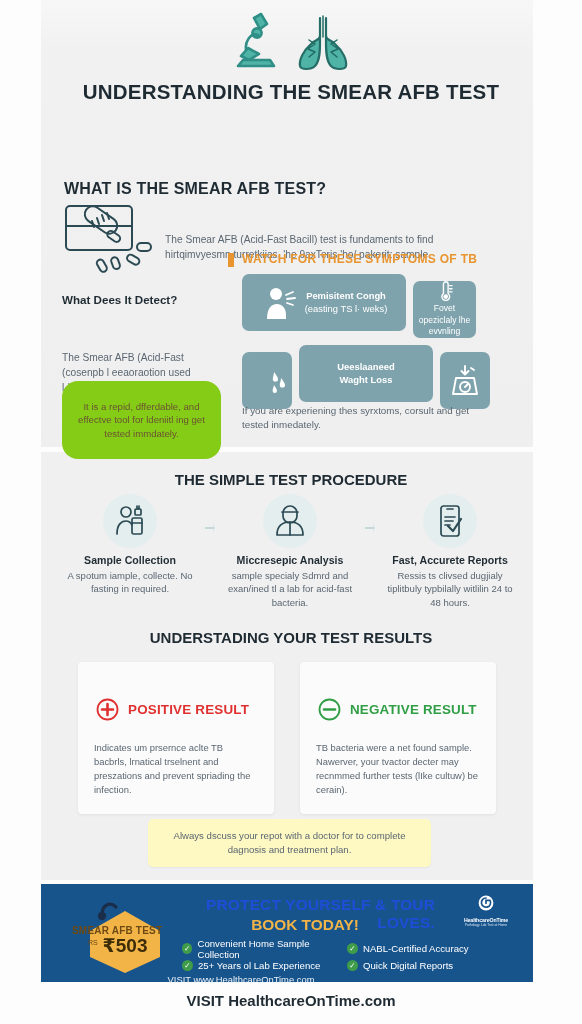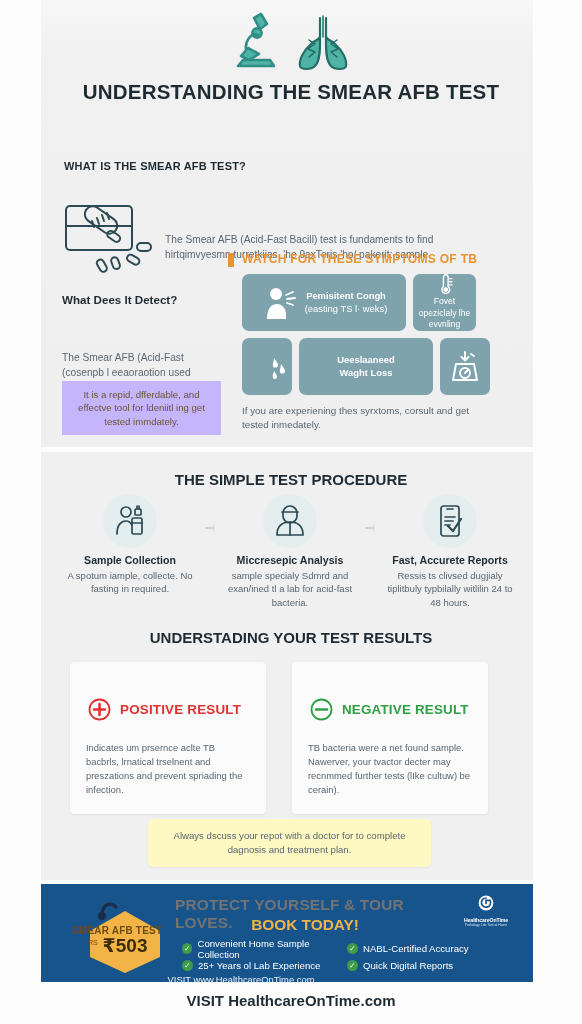--- a/index.html
+++ b/index.html
@@ -18,62 +18,62 @@
 
   
   .hero-icons{position:absolute;top:8px;left:0;width:582px;display:flex;justify-content:center;align-items:flex-end;gap:6px;}
   .title{position:absolute;top:80px;left:0;width:582px;text-align:center;
     font-size:20.5px;font-weight:bold;letter-spacing:.2px;color:#1f2b33;}
   .subtitle{position:absolute;top:110px;left:0;width:582px;text-align:center;
     font-size:14.5px;color:#4a5560;}
 
   
   .sec-head{position:absolute;font-weight:bold;color:#1f2b33;}
-  #h-what{top:160px;left:64px;font-size:11px;letter-spacing:.2px;}
+  #h-what{top:180px;left:64px;font-size:16px;letter-spacing:.2px;}
   #h-proc{top:471px;left:0;width:582px;text-align:center;font-size:15px;}
   #h-res{top:629px;left:0;width:582px;text-align:center;font-size:15px;}
 
   .body-text{font-size:10.2px;line-height:1.45;color:#5a6671;margin-top:40px;}
 
   
   #intro-icon{position:absolute;top:196px;left:60px;width:100px;height:86px;}
   #intro-para{position:absolute;top:193px;left:165px;width:320px;}
 
   
   #detect-title{position:absolute;top:293px;left:62px;font-size:11.6px;font-weight:bold;color:#1f2b33;}
   #detect-para{position:absolute;top:311px;left:62px;width:152px;}
-  #detect-note{position:absolute;top:381px;left:62px;width:143px;padding:7px 8px;
-    background:#c4b5fd;border-radius:0;font-size:9.6px;line-height:1.4;
+  #detect-note{position:absolute;top:381px;left:62px;width:143px;padding:19px 8px;
+    background:#84cc16;border-radius:16px;font-size:9.6px;line-height:1.4;
     color:#6b5334;text-align:center;}
 
   
   #sym-bar{position:absolute;top:253px;left:228px;width:6px;height:14px;background:#e8952f;}
   #sym-head{position:absolute;top:252px;left:242px;font-size:12px;font-weight:bold;
     color:#e8952f;letter-spacing:.3px;}
   .sym-grid{position:absolute;top:274px;left:242px;width:248px;}
   .sym-row{display:flex;gap:7px;margin-bottom:7px;}
   .card{background:#7fa3ad;border-radius:7px;display:flex;align-items:center;justify-content:center;}
   .card-wide{width:164px;height:57px;gap:4px;padding:0 6px;box-sizing:border-box;}
-  .card-narrow{width:63px;height:57px;}
+  .card-narrow{width:63px;height:57px;margin-top:7px;}
   .card-txt{color:#ffffff;font-size:9.4px;line-height:1.35;text-align:center;font-weight:bold;}
   .card-txt .sub{font-weight:normal;text-align:center;}
   .card-narrow .card-txt{font-size:8.6px;font-weight:normal;padding:0 3px;}
   #sym-foot{position:absolute;top:404px;left:242px;width:250px;font-size:9.8px;line-height:1.45;color:#5a6671;}
 
   
   .steps{position:absolute;top:494px;left:55px;width:470px;display:flex;align-items:flex-start;}
   .step{width:150px;text-align:center;position:relative;}
   .step-ico{width:54px;height:54px;margin:0 auto 6px;border-radius:50%;
     background:#e4eeee;display:flex;align-items:center;justify-content:center;}
   .step-title{font-size:10.6px;font-weight:bold;color:#1f2b33;margin-bottom:3px;}
   .step-body{font-size:9.5px;line-height:1.42;color:#5a6671;padding:0 6px;}
   .arrow{flex:1;margin-top:26px;height:10px;position:relative;}
 
   
-  .res-wrap{position:absolute;top:662px;left:70px;width:418px;display:flex;justify-content:space-between;align-items:center;}
+  .res-wrap{position:absolute;top:662px;left:78px;width:418px;display:flex;justify-content:space-between;align-items:center;}
   .res-card{width:196px;height:152px;background:#fbfbfb;border-radius:4px;
     box-shadow:0 1px 3px rgba(0,0,0,.07);padding:14px 16px;box-sizing:border-box;}
   .res-head{display:flex;align-items:center;gap:9px;margin:22px 0 0 2px;}
   .res-label{font-size:13.4px;font-weight:bold;letter-spacing:.2px;}
   .res-body{margin-top:20px;font-size:9.4px;line-height:1.48;color:#5a6671;}
   .pos .res-label{color:#e03131;}
   .neg .res-label{color:#2f9e44;}
 
   #disclaimer{position:absolute;top:819px;left:148px;width:283px;padding:10px 14px;
     box-sizing:border-box;background:#fef9c3;border-radius:5px;
@@ -81,22 +81,22 @@
     box-shadow:0 1px 2px rgba(0,0,0,.05);}
 
   
   #banner{position:absolute;top:884px;left:41px;width:492px;height:98px;background:#18548c;}
   #tag{position:absolute;top:897px;left:72px;width:106px;height:78px;}
   #tag-name{position:absolute;top:925px;left:72px;width:106px;text-align:left;
     font-size:10px;font-weight:bold;color:#6d4a14;letter-spacing:.2px;}
   #tag-price{position:absolute;top:934px;left:72px;width:106px;text-align:center;
     font-size:19px;font-weight:bold;color:#3d2c08;}
   #tag-rs{position:absolute;top:939px;left:88px;font-size:7px;color:#6d4a14;}
-  #ban-h1{position:absolute;top:896px;left:175px;width:260px;text-align:left;
-    font-size:15.4px;font-weight:bold;color:#737373;letter-spacing:.2px;}
+  #ban-h1{position:absolute;top:896px;left:175px;width:260px;text-align:right;
+    font-size:15.4px;font-weight:bold;color:#1d4ed8;letter-spacing:.2px;}
   #ban-h2{position:absolute;top:916px;left:175px;width:260px;text-align:center;
     font-size:15.4px;font-weight:bold;color:#f2b447;}
   .feats{position:absolute;top:940px;left:182px;width:330px;
     display:flex;flex-wrap:wrap;}
   .feat{width:50%;display:flex;align-items:center;gap:5px;height:17px;
     color:#ffffff;font-size:9.6px;}
   .tick{width:11px;height:11px;border-radius:50%;background:#3f9c4a;
     display:flex;align-items:center;justify-content:center;color:#fff;font-size:7.5px;line-height:1;}
   #ban-visit{position:absolute;top:974px;left:41px;width:400px;text-align:center;
     font-size:9.4px;color:#e9f1f8;}

